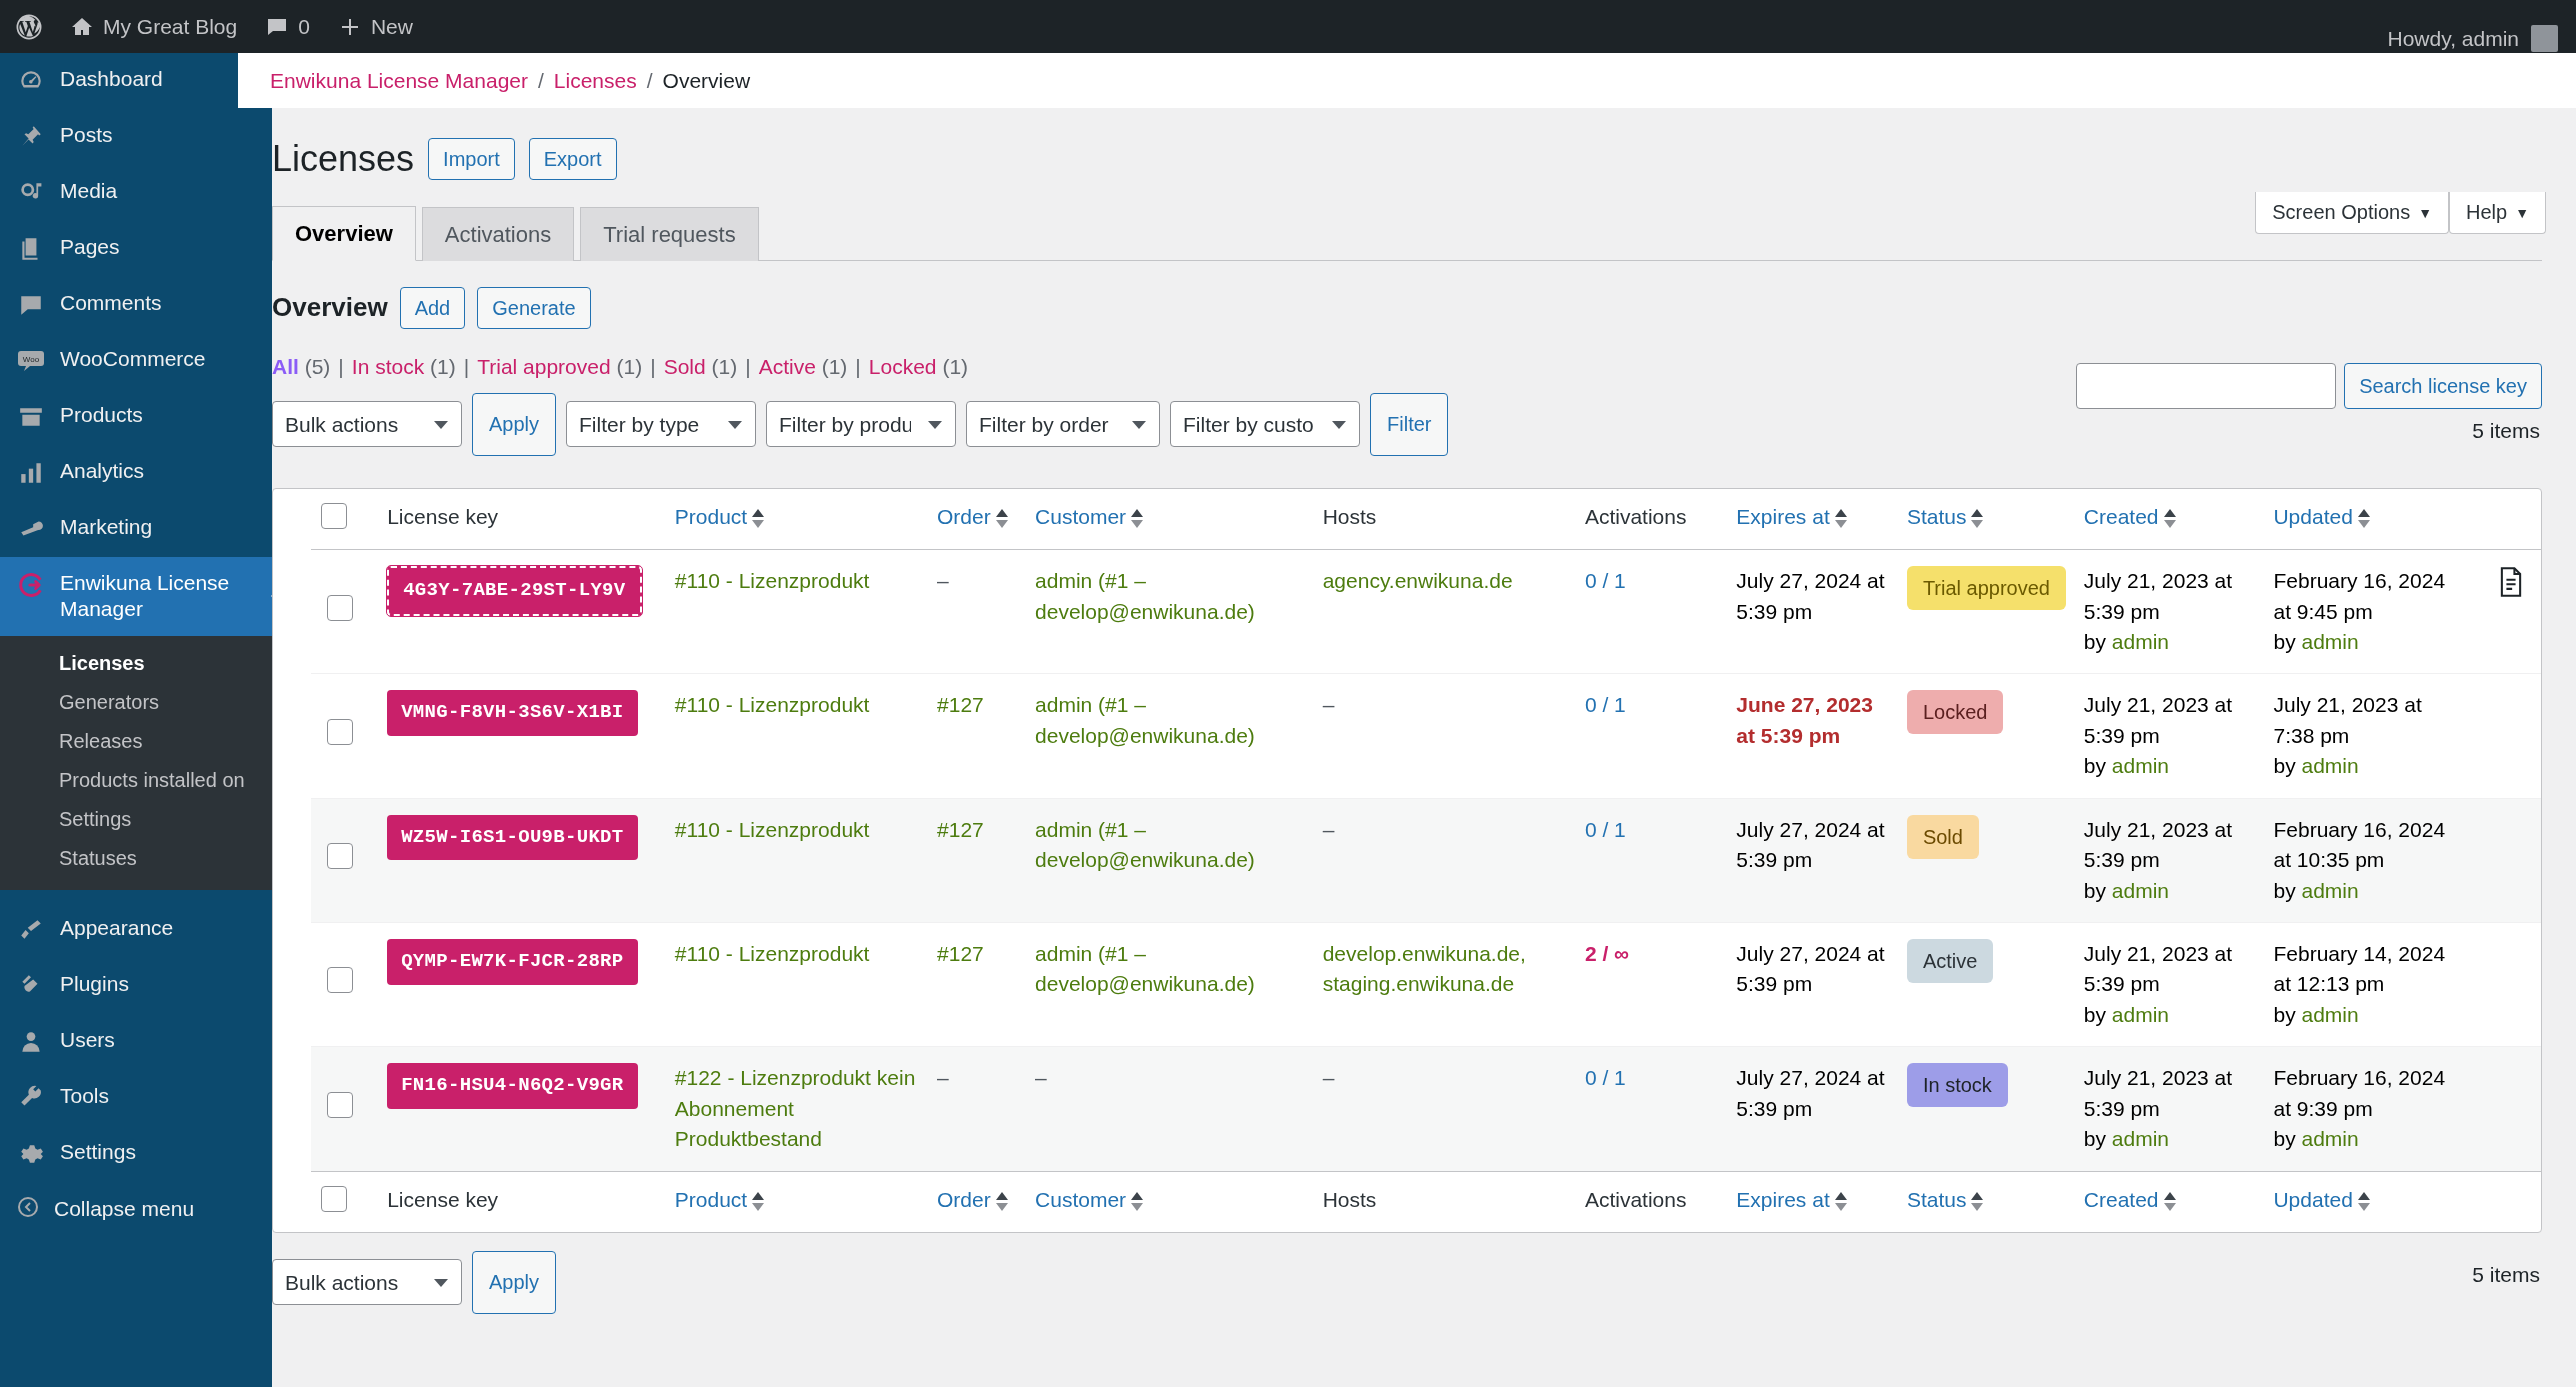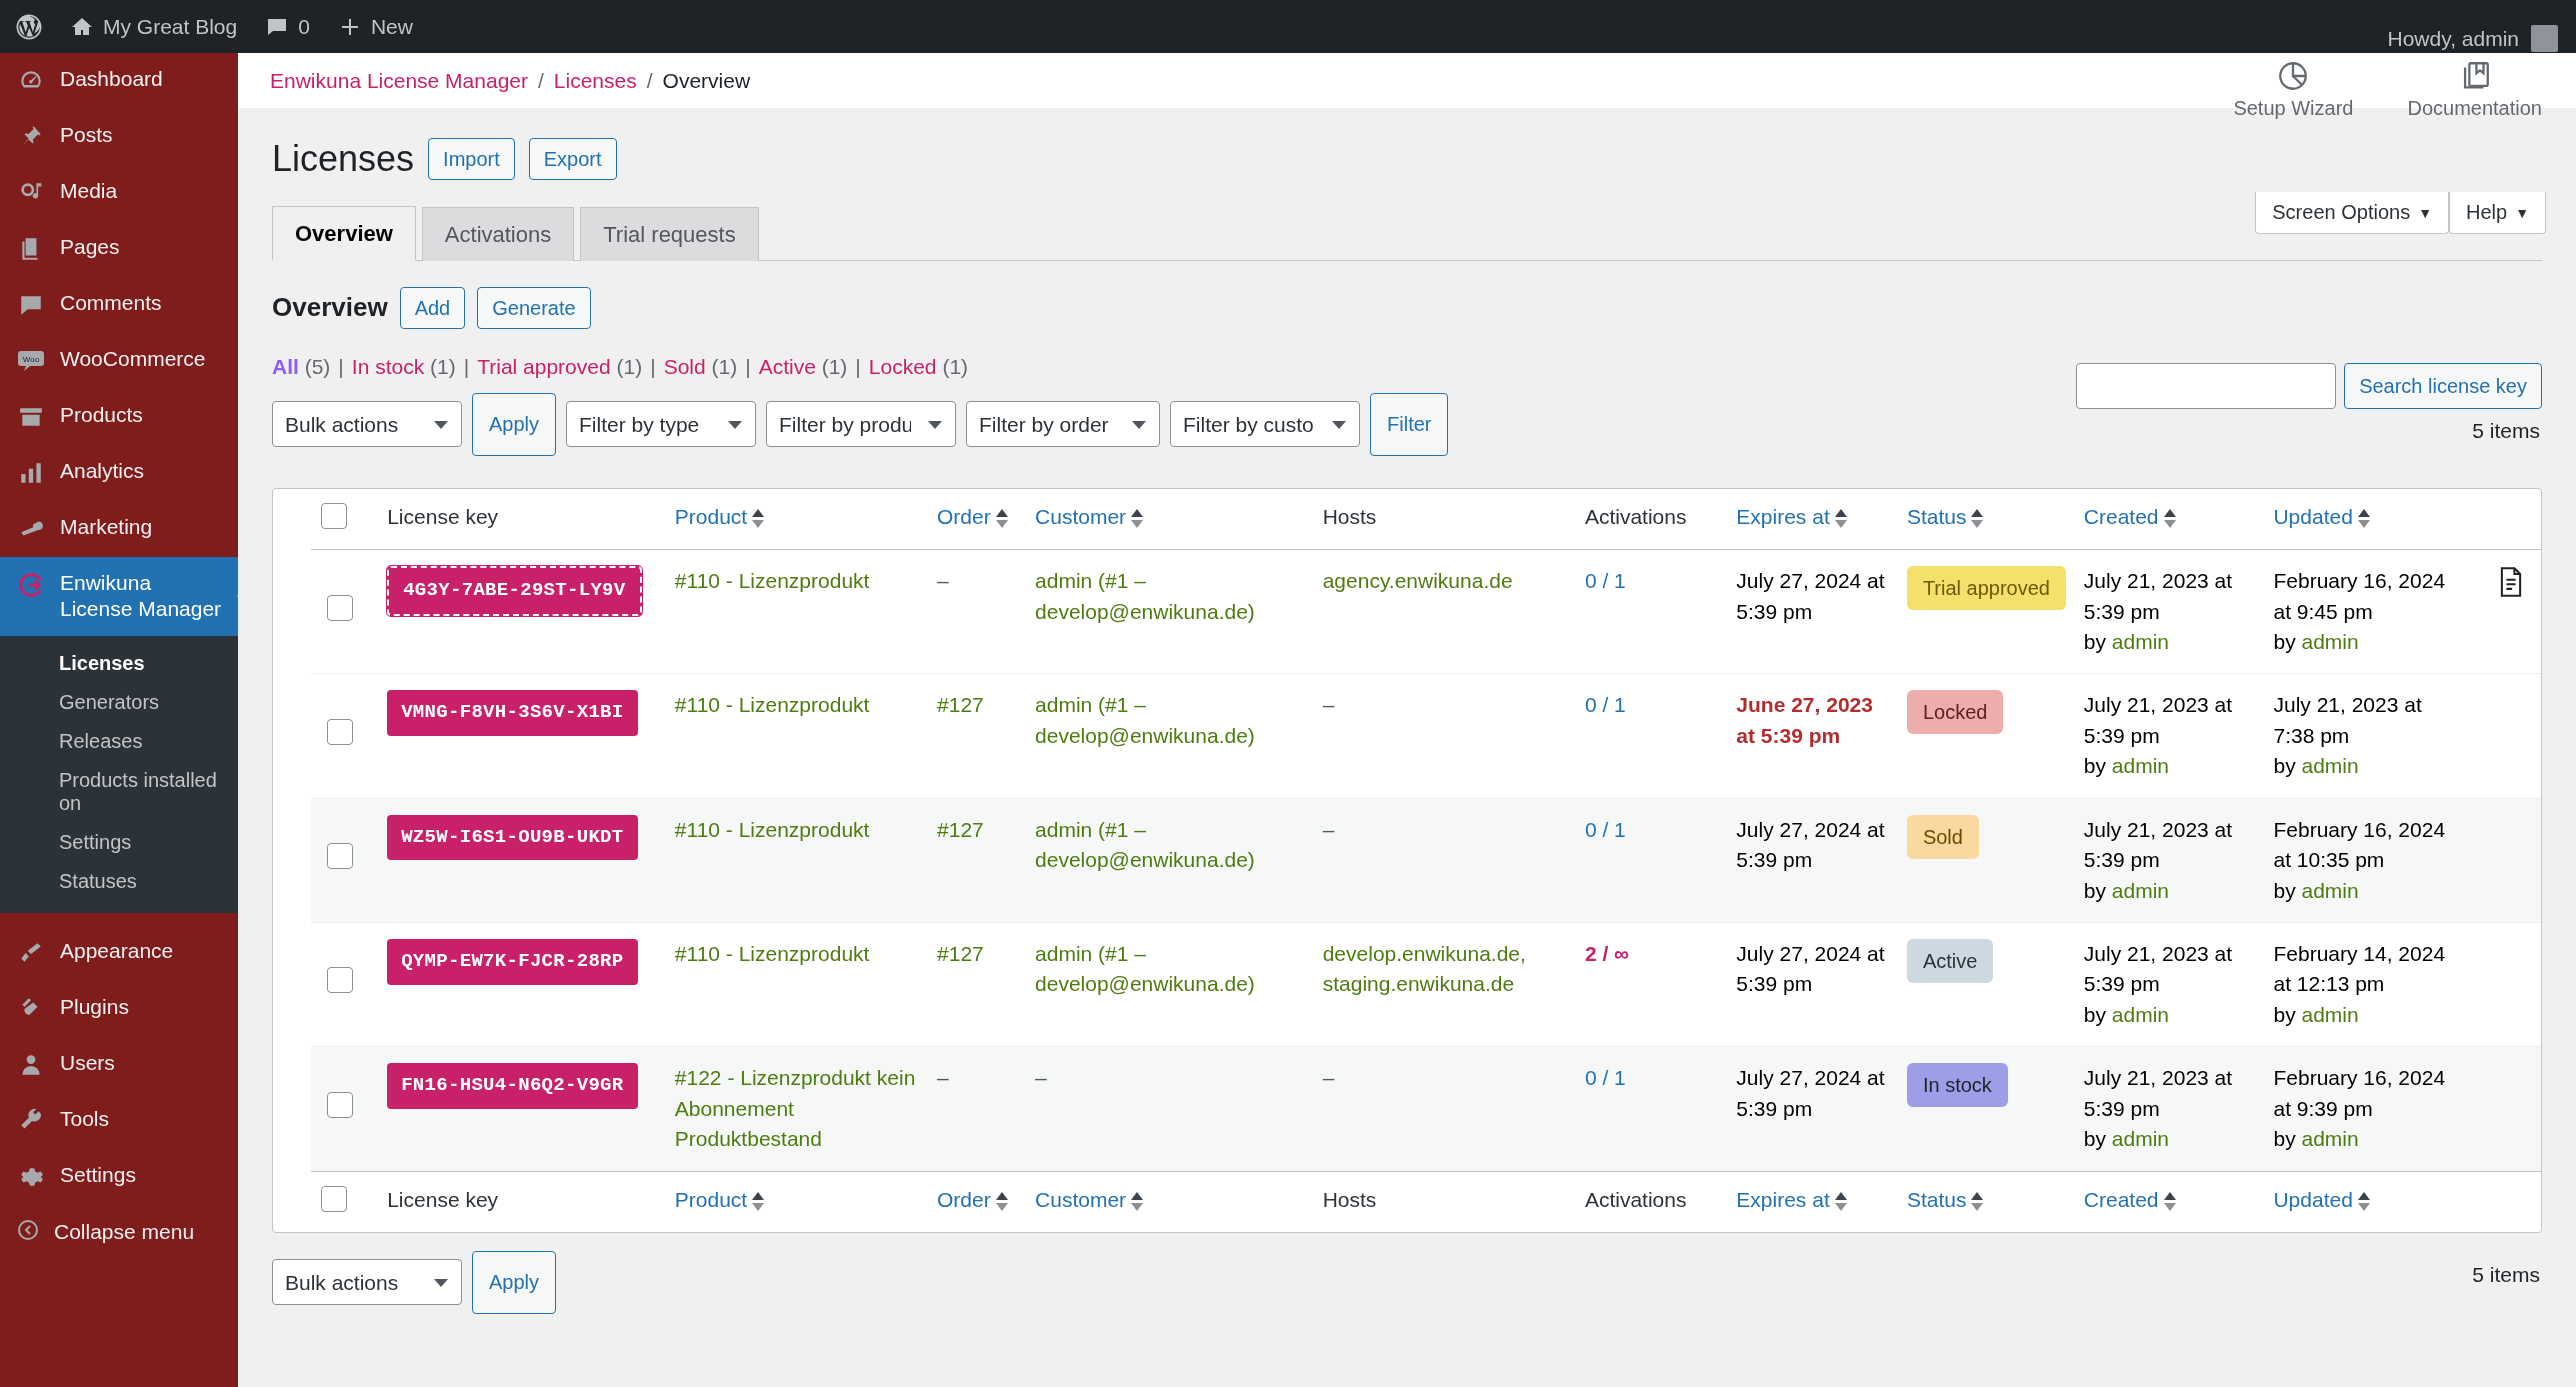--- a/index.html
+++ b/index.html
@@ -20,22 +20,22 @@
   }
   .ab-item { display: flex; align-items: center; gap: 9px; padding: 0 14px; height: 53px; color: #c3c4c7; }
   .ab-item.wp-logo { padding-left: 14px; padding-right: 12px; }
   .ab-right { margin-left: auto; display: flex; align-items: center; padding-right: 18px; gap: 14px; }
   .ab-avatar { width: 27px; height: 27px; background: #8f949a; border-radius: 2px; display:inline-block;}
   .wp-mark { width: 30px; height: 30px; }
   .home-ico { width: 24px; height: 24px; }
 
   
   #sidebar {
-    position: absolute; top: 53px; left: 0; width: 238px; height: 1335px;
-    background: #7f1d1d; color: #f0f0f1;
+    position: absolute; top: 53px; left: 0; width: 272px; height: 1335px;
+    background: #0c4a6e; color: #f0f0f1;
   }
   .menu-item {
     display: flex; align-items: flex-start; gap: 14px;
     padding: 13px 12px 13px 16px; color: #f0f0f1; font-size: 21px; line-height: 1.25;
   }
   .menu-item .mi-ico { width: 30px; height: 30px; flex: 0 0 30px; display:flex; align-items:center; justify-content:center; color:#a7aaad; }
   .menu-item.current {
     background: #2271b1; color: #fff; position: relative;
   }
   .menu-item.current .mi-ico { color: #fff; }
@@ -386,38 +386,20 @@
 
 <div id="content">
 
   <div id="breadcrumb-bar">
     <a class="bc-link">Enwikuna License Manager</a>
     <span class="bc-sep">/</span>
     <a class="bc-link">Licenses</a>
     <span class="bc-sep">/</span>
     <span class="bc-current">Overview</span>
 
-    <div class="bc-actions">
-      <a class="bc-action">
-        <svg width="34" height="34" viewBox="0 0 24 24" fill="none" stroke="#646970" stroke-width="1.6">
-          <path d="M12 3a9 9 0 1 0 0 18 9 9 0 0 0 0-18z"></path>
-          <path d="M12 3v9h9"></path>
-          <path d="M12 12l6 6"></path>
-        </svg>
-        <span>Setup Wizard</span>
-      </a>
-      <a class="bc-action">
-        <svg width="34" height="34" viewBox="0 0 24 24" fill="none" stroke="#646970" stroke-width="1.6">
-          <rect x="8" y="3" width="13" height="16" rx="1"></rect>
-          <path d="M5 6v14h13"></path>
-          <path d="M13 3v7l2.5-2L18 10V3"></path>
-        </svg>
-        <span>Documentation</span>
-      </a>
-    </div>
   </div>
 
   <div class="screen-meta">
     <button class="meta-btn">
       <span>Screen Options</span>
       <span class="caret">▼</span>
     </button>
     <button class="meta-btn">
       <span>Help</span>
       <span class="caret">▼</span>

